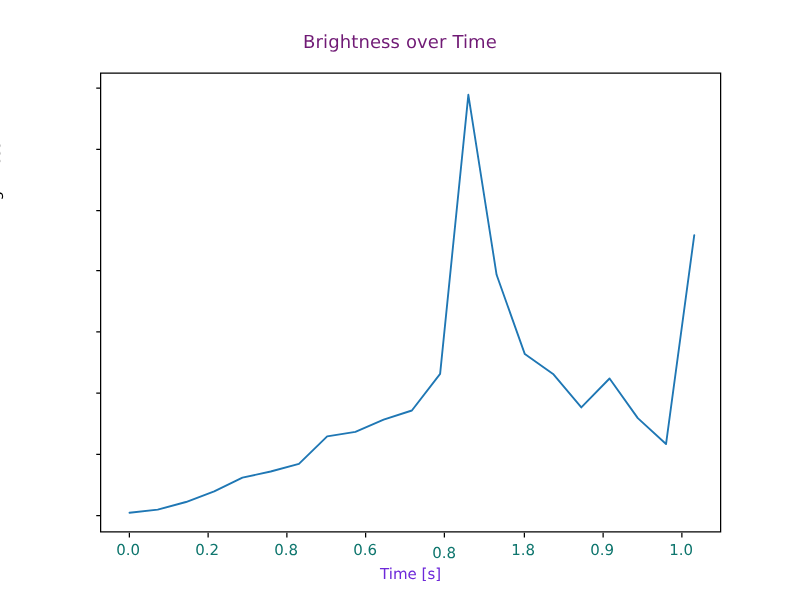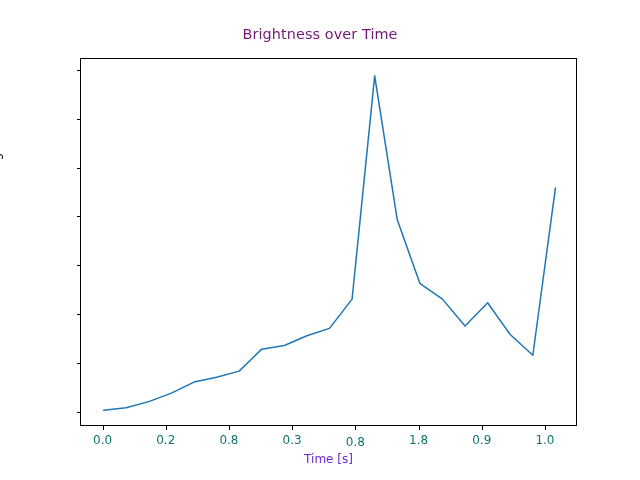--- a/index.html
+++ b/index.html
@@ -100,21 +100,21 @@
 
   <div id="ylabel">Brightness</div>
 
   <div id="xlabel">Time [s]</div>
 
   <div id="ytick-labels"></div>
   <div id="xtick-labels">
       <div class="xtick-label" style="left: 102.591px; top: 434px;">0.0</div>
       <div class="xtick-label" style="left: 165.782px; top: 434px;">0.2</div>
       <div class="xtick-label" style="left: 228.974px; top: 434px;">0.8</div>
-      <div class="xtick-label" style="left: 292.165px; top: 434px;">0.3</div>
+      <div class="xtick-label" style="left: 292.165px; top: 434px;">0.6</div>
       <div class="xtick-label" style="left: 355.356px; top: 436px;">0.8</div>
       <div class="xtick-label" style="left: 418.548px; top: 434px;">1.8</div>
       <div class="xtick-label" style="left: 481.739px; top: 434px;">0.9</div>
       <div class="xtick-label" style="left: 544.93px; top: 434px;">1.0</div>
     </div>
   <div id="tick-marks">
       <div class="ytick-mark" style="left: 76.5px; top: 411.602px;"></div>
       <div class="ytick-mark" style="left: 76.5px; top: 362.796px;"></div>
       <div class="ytick-mark" style="left: 76.5px; top: 313.989px;"></div>
       <div class="ytick-mark" style="left: 76.5px; top: 265.183px;"></div>

